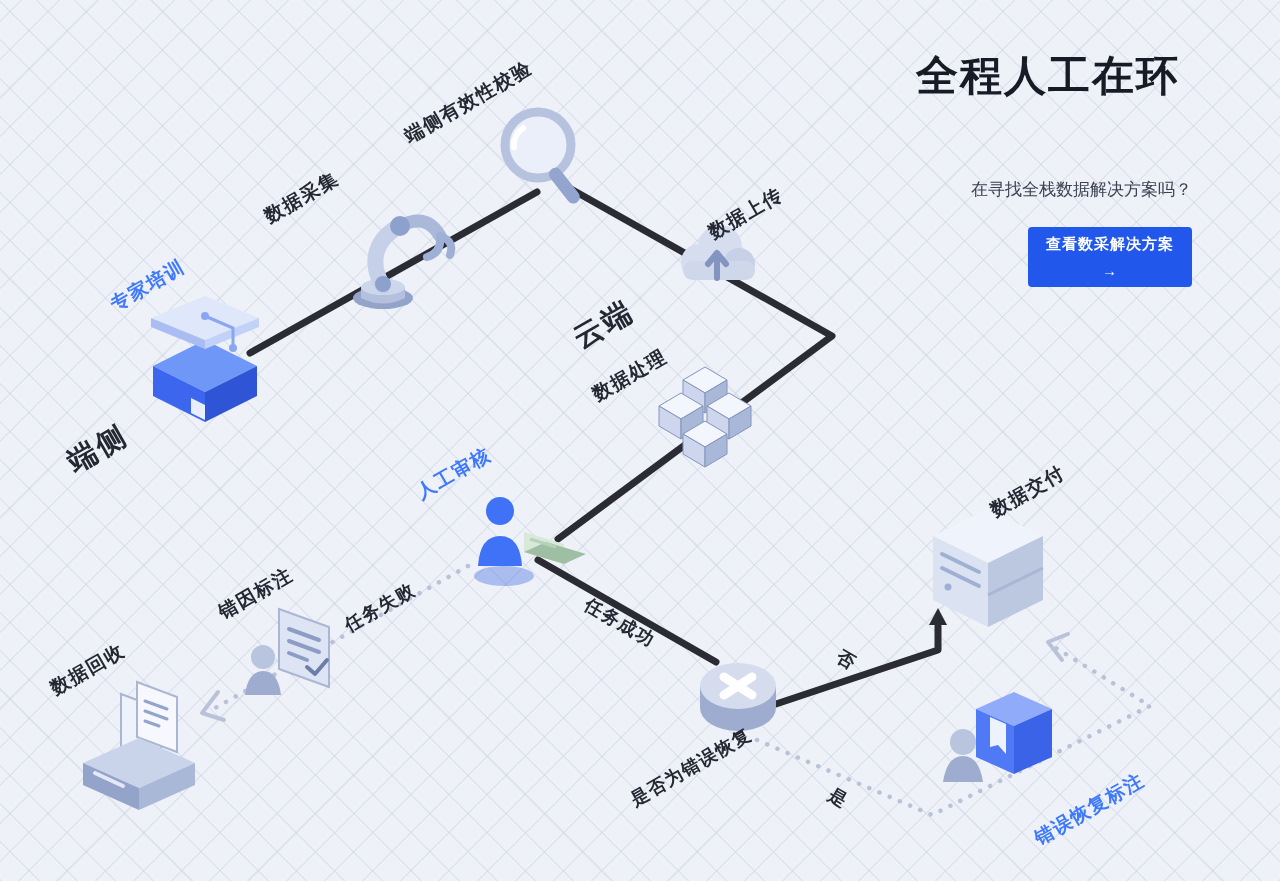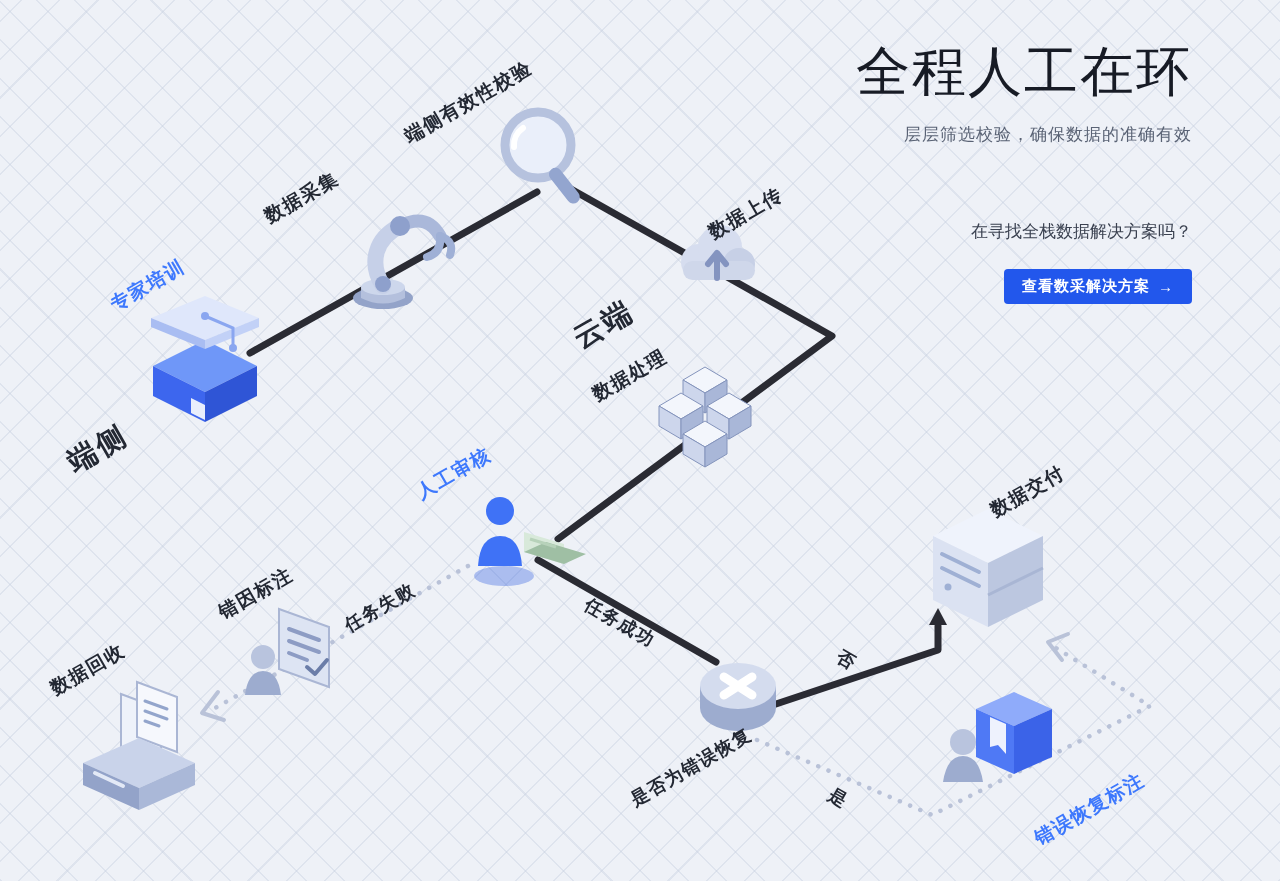--- a/index.html
+++ b/index.html
@@ -6,27 +6,27 @@
   body{font-family:"Liberation Sans","DejaVu Sans",sans-serif;background:#e8ecf3;}
   .stage{
     position:relative;width:1280px;height:881px;overflow:hidden;
     background:
       repeating-linear-gradient(45deg, rgba(199,208,224,.40) 0 1.5px, transparent 1.5px 27px),
       repeating-linear-gradient(-45deg, rgba(199,208,224,.40) 0 1.5px, transparent 1.5px 27px),
       #eef1f7;
   }
   
   .header{position:absolute;top:36px;right:88px;width:440px;text-align:right;z-index:5;}
-  .header h1{margin:0;font-size:54px;font-weight:400;letter-spacing:2px;color:var(--title_dark,#171b25);}
+  .header h1{margin:12px;font-size:42px;font-weight:700;letter-spacing:2px;color:var(--title_dark,#171b25);}
   .header .subtitle{margin-top:14px;font-size:17px;color:var(--subtitle_gray,#5a6375);letter-spacing:1px;}
   .header .pitch{margin-top:72px;font-size:17px;color:#3a4150;line-height:1.6;}
   .cta{
     margin-top:24px;display:inline-flex;align-items:center;gap:8px;
     background:var(--accent_blue,#2257ec);color:#fff;border:none;border-radius:4px;
-    padding:8px 18px;font-size:15px;font-weight:600;cursor:pointer;font-family:inherit;letter-spacing:1px;
+    padding:8px 18px;font-size:15px;font-weight:600;cursor:pointer;font-family:inherit;letter-spacing:1px;flex-direction:column;
   }
   
   .lines{position:absolute;left:0;top:0;z-index:1;}
   .icon{position:absolute;z-index:2;}
   .icon svg{display:block;width:100%;height:100%;}
   
   .lbl{position:absolute;z-index:3;font-weight:700;font-size:19px;color:var(--label_dark,#232833);
        white-space:nowrap;transform-origin:0 50%;letter-spacing:1.5px;line-height:1;}
   .asc{transform:rotate(-30deg);}
   .desc{transform:rotate(30deg);}
@@ -238,21 +238,20 @@
   <div class="lbl asc p-recycle">数据回收</div>
   <div class="lbl mid desc p-success">任务成功</div>
   <div class="lbl mid asc p-question">是否为错误恢复</div>
   <div class="lbl mid desc p-no">否</div>
   <div class="lbl asc p-deliver">数据交付</div>
   <div class="lbl mid desc p-yes">是</div>
   <div class="lbl blue asc p-errrec">错误恢复标注</div>
 
   <div class="header">
     <h1>全程人工在环</h1>
-    <div class="subtitle">层层筛选校验，确保数据的准确有效</div>
     <div class="pitch">
       <div>在寻找全栈数据解决方案吗？</div>
     </div>
     <div>
       <button class="cta">
         <span>查看数采解决方案</span>
         <span>→</span>
       </button>
     </div>
   </div>

